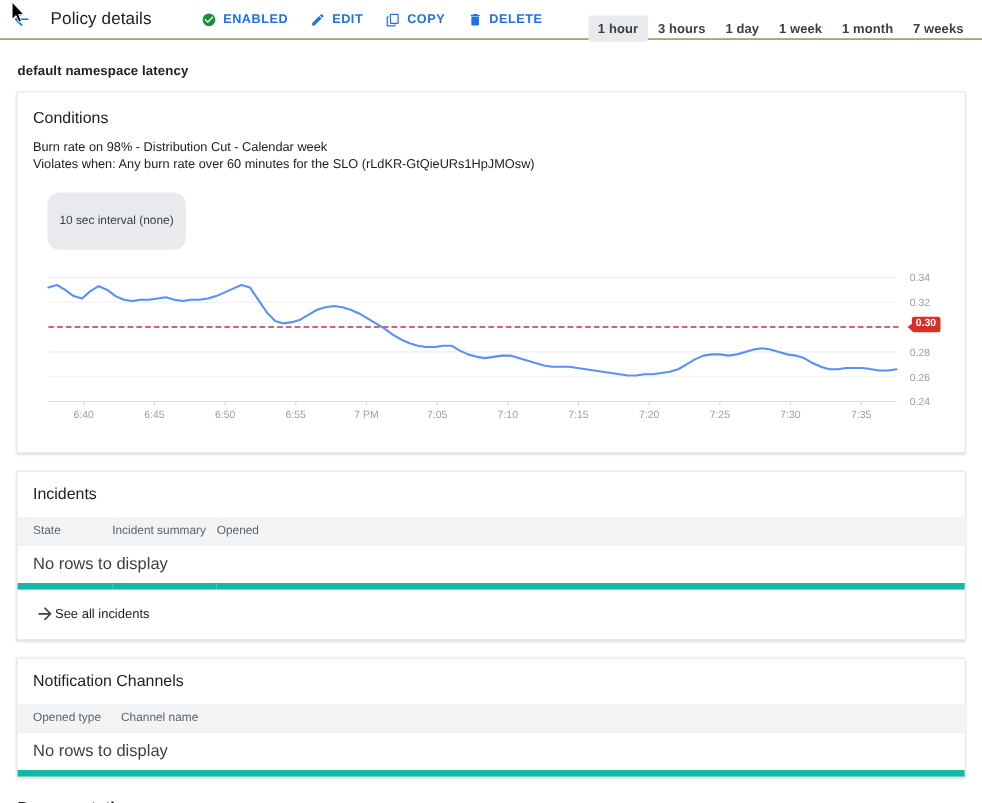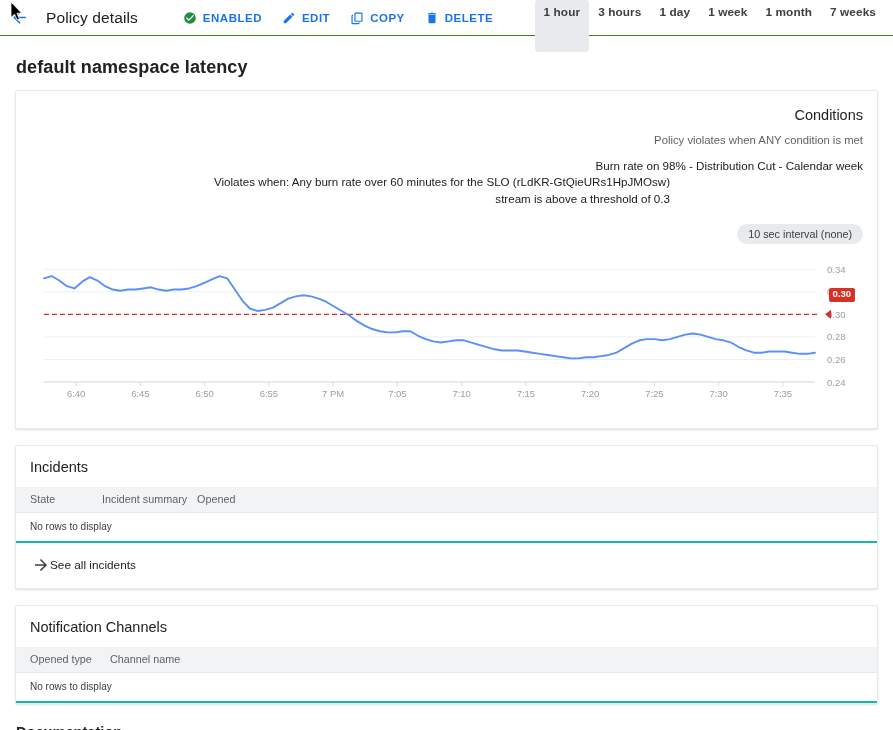--- a/index.html
+++ b/index.html
@@ -64,56 +64,57 @@
   }
   .action.enabled-state { color: #1a73e8; }
   .action svg { display: block; flex: 0 0 auto; }
 
   .timerange {
     position: absolute;
     right: 8px;
     top: 0;
     height: 52px;
     display: flex;
+    align-items: center;
   }
   .tr-item {
     font-size: 11.8px;
     font-weight: bold;
     color: #3c4043;
     padding: 5px 9px;
     cursor: pointer;
     border-radius: 3px;
     white-space: nowrap;
     letter-spacing: .1px;
   }
   .tr-item.active { background: #e8eaed; }
 
   
   .content {
     padding: 0 15px;
     box-sizing: border-box;
   }
   .main-title {
-    font-size: 18px;
+    font-size: 12px;
     font-weight: bold;
     color: #202124;
     margin: 21px 0 12px 1px;
     letter-spacing: .1px;
   }
   .card {
     background: #ffffff;
     border: 1px solid #e8eaed;
     border-radius: 2px;
     box-shadow: 0 1px 2px rgba(60,64,67,.16);
     margin-bottom: 16px;
     box-sizing: border-box;
   }
 
   
-  .cond-card { padding: 14px 14px 8px 14px; text-align: right; }
+  .cond-card { padding: 14px 14px 8px 14px; }
   .sec-title {
     font-size: 14.5px;
     font-weight: 400;
     color: #202124;
     margin: 2px 0 11px 0;
   }
   .cond-sub {
     font-size: 11.3px;
     color: #5f6368;
     margin-bottom: 13px;
@@ -130,21 +131,21 @@
     line-height: 1.45;
     max-width: 640px;
   }
   .chip-row { margin: 16px 0 6px 13px; }
   .chip {
     display: inline-block;
     background: #e8eaed;
     color: #3c4043;
     font-size: 10.8px;
     border-radius: 11px;
-    padding: 4px 11px;
+    padding: 20px 11px;
   }
 
   
   .chart-wrap {
     position: relative;
     height: 160px;
     margin: 6px 0 10px 0;
   }
   .chart-wrap svg { display: block; }
   .thr-badge {
@@ -176,24 +177,24 @@
   table.grid th {
     background: #f1f3f4;
     text-align: left;
     font-size: 10.8px;
     font-weight: 400;
     color: #5f6368;
     padding: 6px 0 7px 0;
     border-bottom: 1px solid #e8eaed;
   }
   table.grid td {
-    font-size: 10px;
+    font-size: 15px;
     color: #3c4043;
     padding: 8px 0 9px 0;
-    border-bottom: 2px solid #14b8a6;
+    border-bottom: 6px solid #14b8a6;
   }
   .pad-l { padding-left: 14px !important; }
   .see-all {
     display: flex;
     align-items: center;
     padding: 13px 14px 14px 16px;
     font-size: 11.8px;
     color: #202124;
     cursor: pointer;
   }
@@ -276,25 +277,23 @@
     <div class="tr-item">7 weeks</div>
   </div>
 </div>
 
 <div class="content">
 
   <div class="main-title">default namespace latency</div>
 
   <div class="card cond-card">
     <div class="sec-title">Conditions</div>
-    <div class="cond-sub">Policy violates when ANY condition is met</div>
     <div class="cond-name">Burn rate on 98% - Distribution Cut - Calendar week</div>
     <div class="cond-desc">
       <div>Violates when: Any burn rate over 60 minutes for the SLO (rLdKR-GtQieURs1HpJMOsw)</div>
-      <div>stream is above a threshold of 0.3</div>
     </div>
 
     <div class="chip-row">
       <span class="chip">10 sec interval (none)</span>
     </div>
 
     <div class="chart-wrap">
       <svg id="chart-svg" width="845" height="160" viewBox="0 0 845 160">
           <line x1="14" y1="19.272727272727224" x2="785" y2="19.272727272727224" stroke="#eceff1" stroke-width="1"></line>
           <text x="797" y="22.772727272727224" font-size="9.5" fill="#9aa0a6" font-family="&quot;Liberation Sans&quot;, sans-serif">0.34</text>

